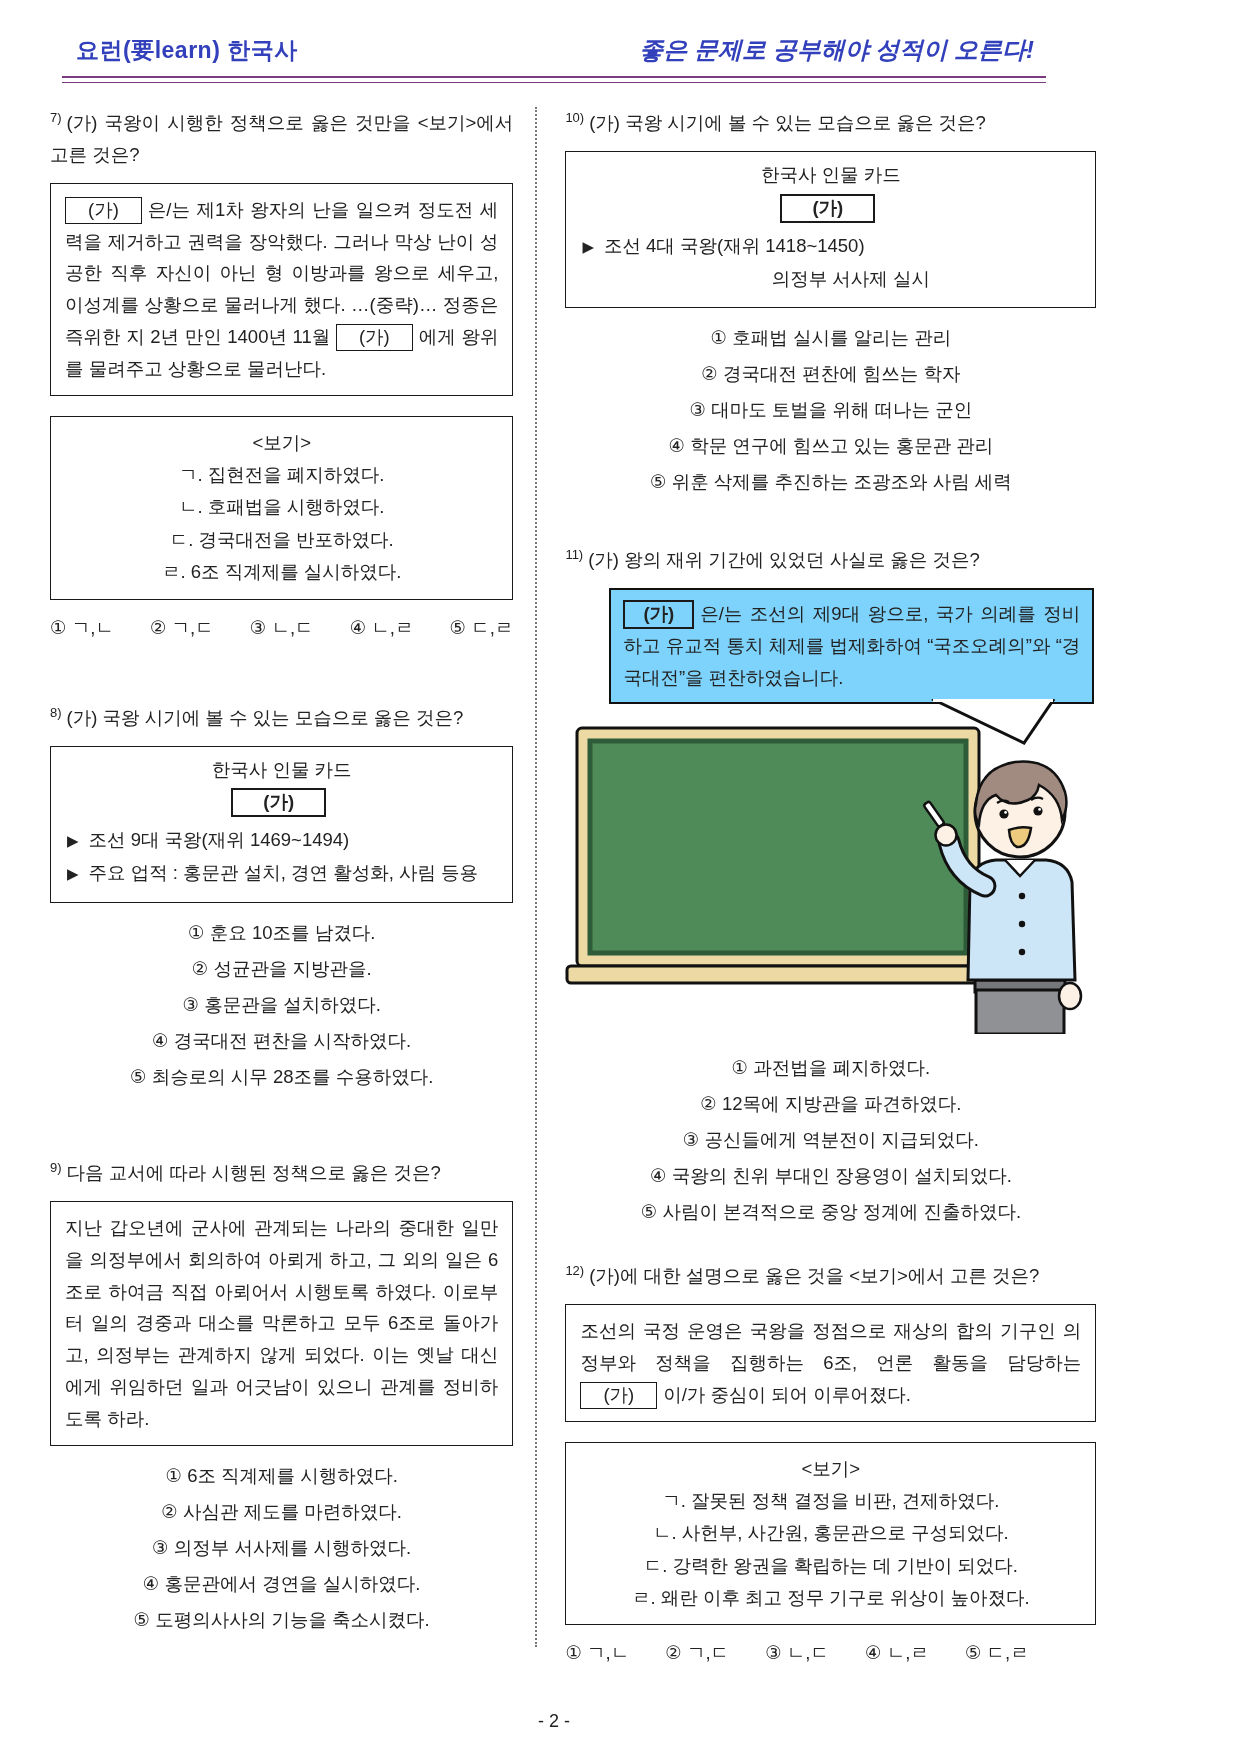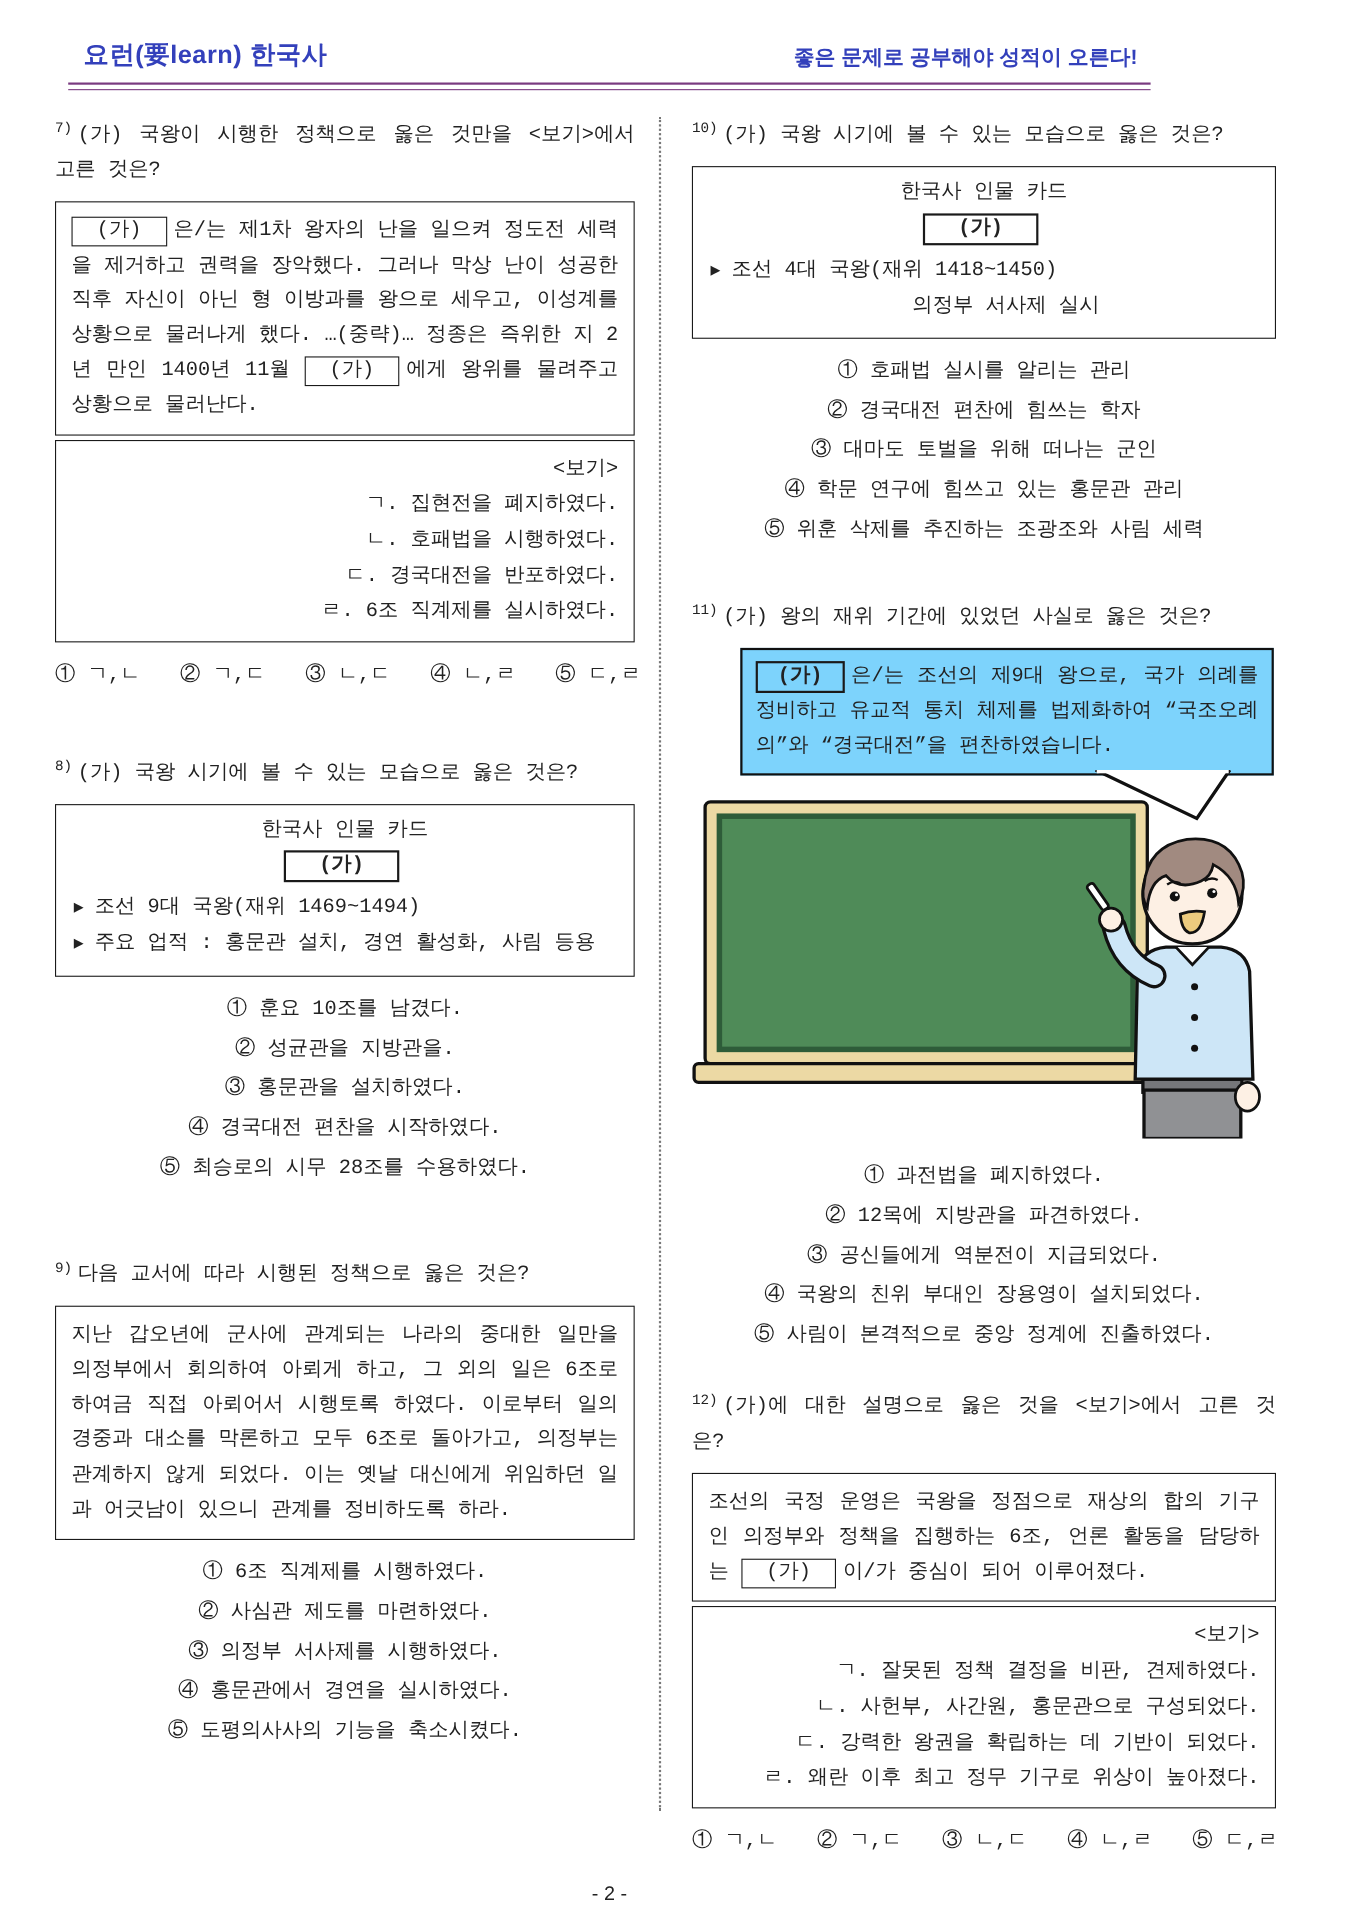--- a/index.html
+++ b/index.html
@@ -7,47 +7,47 @@
     width:1240px; height:1754px; overflow:hidden;
     font-family:"Liberation Sans","DejaVu Sans",sans-serif;
     color:#222222;
   }
   .page { position:relative; width:1108px; height:1754px; }
 
   
   .hdr { display:flex; justify-content:space-between; align-items:flex-end;
          padding:34px 74px 0 76px; color:var(--brand-blue,#3340bb); font-weight:bold; }
   .hdr .brand  { font-size:23px; letter-spacing:0.5px; }
-  .hdr .slogan { font-size:19px; }
+  .hdr .slogan { font-size:24px;font-style:italic; }
   .rule { margin:10px 62px 0 62px; height:4px;
           border-top:2.5px solid var(--rule-purple,#7a3b80);
           border-bottom:1.5px solid var(--rule-purple,#7a3b80); }
 
   
-  .content { display:flex; padding:24px 56px 0 50px; height:1576px;font-family:Liberation Mono, monospace; }
+  .content { display:flex; padding:24px 56px 0 50px; height:1576px; }
   .col      { width:527px; }
   .col.left { padding-right:22px; }
   .divider  { border-left:2px dotted #777; height:1540px; }
   .col.right{ padding-left:28px; width:531px; }
 
   
   .q { margin-bottom:0; }
   .q7,.q8   { margin-bottom:62px; }
   .q10      { margin-bottom:44px; }
   .q11      { margin-bottom:30px; }
   .stem { font-size:18.5px; line-height:1.72; text-align:justify; margin:0 0 12px 0; }
   .qnum { font-size:13px; vertical-align:super; margin-right:5px; }
 
   .box { border:1.6px solid #1a1a1a; padding:10px 14px; font-size:18.5px;
          line-height:1.72; text-align:justify; background:#fff; }
   .ga  { display:inline-block; border:1.6px solid #1a1a1a; padding:0 22px;
          line-height:1.35; margin-right:6px; text-align:center; }
   .ga.thick { border-width:2.5px; font-weight:bold; padding:0 18px; }
 
-  .bogi { margin-top:4px; text-align:right; }
+  .bogi { margin-top:20px; text-align:center; }
   .bogi div { line-height:1.75; }
 
   .row-choices  { display:flex; gap:36px; font-size:18.5px; margin-top:15px; white-space:nowrap; }
   .list-choices { font-size:18.5px; margin-top:12px; }
   .list-choices div { line-height:1.95;text-align:center; }
 
   
   .card { border:1.6px solid #1a1a1a; padding:8px 16px 12px; font-size:18.5px; }
   .card .title   { text-align:center; line-height:1.6; }
   .card .ga-wrap { text-align:center; margin:4px 0 6px; }

